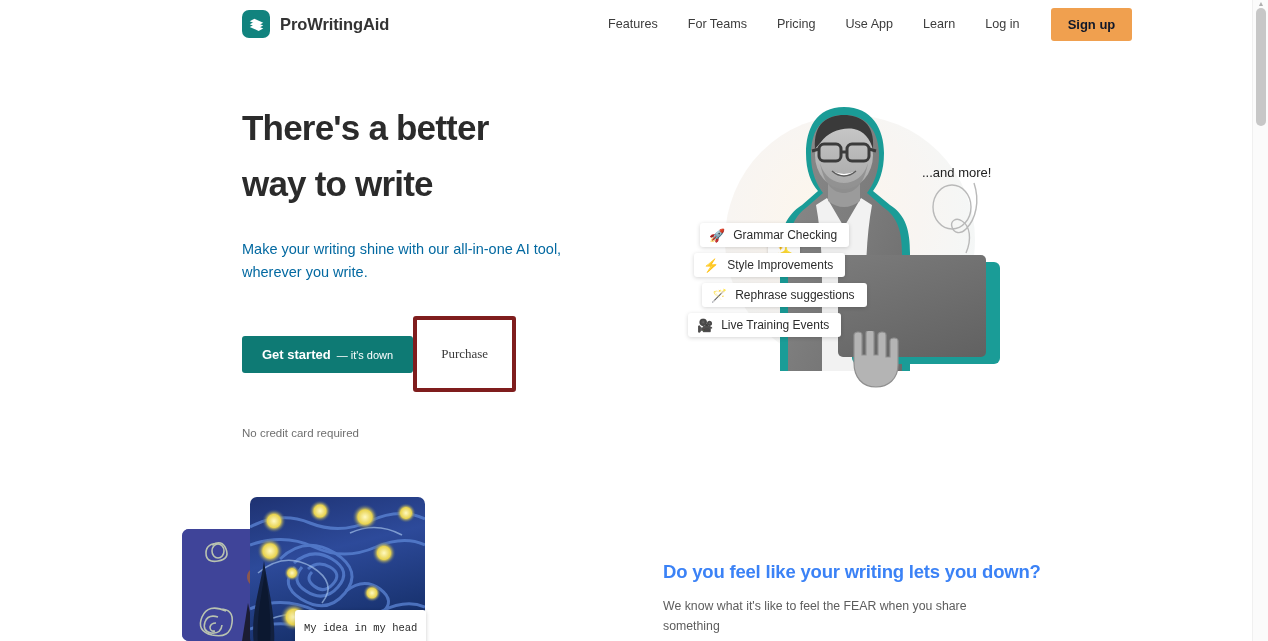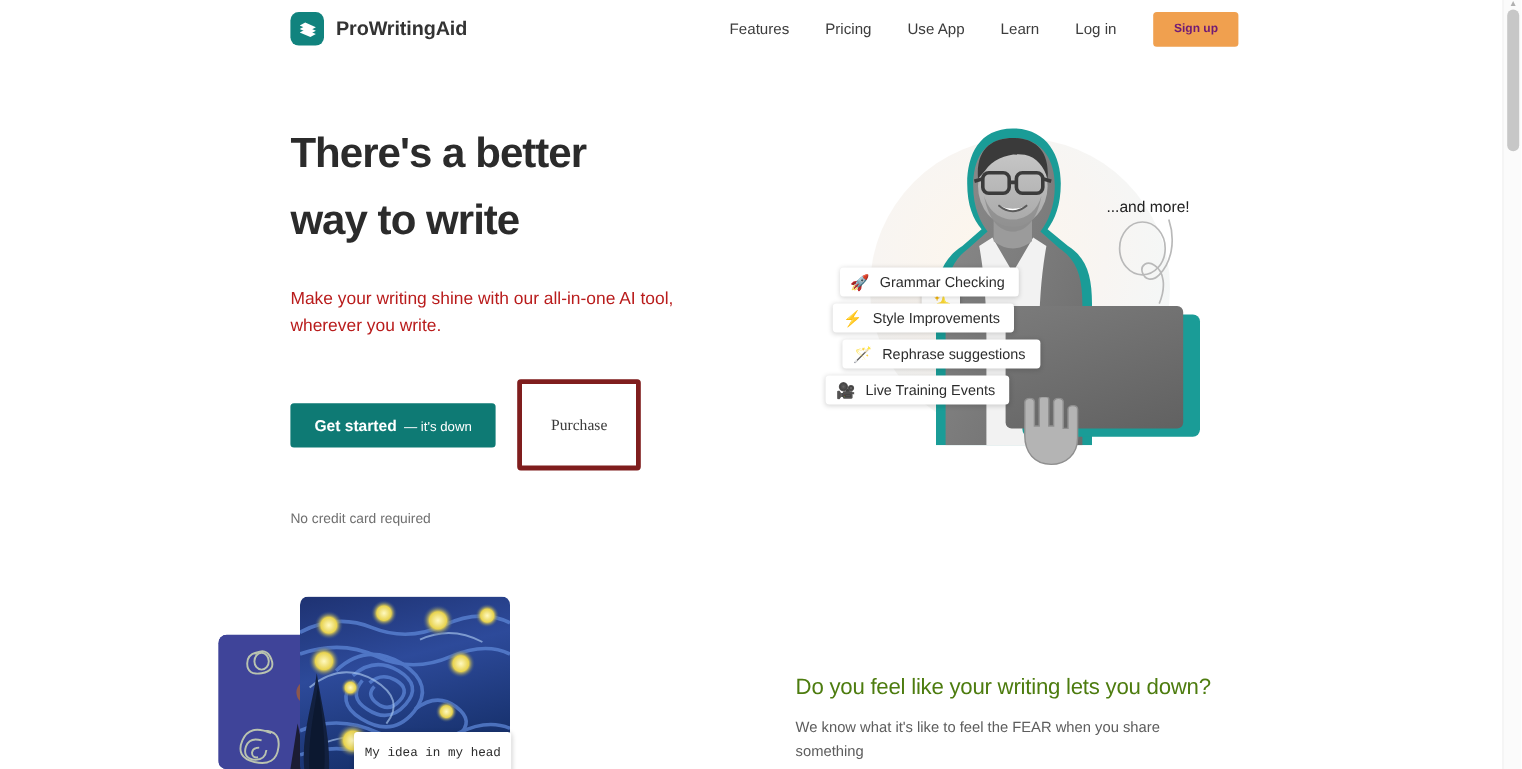--- a/index.html
+++ b/index.html
@@ -108,22 +108,22 @@
     color: #3c3c3c;
     padding: 0 13px;
     white-space: nowrap;
     cursor: pointer;
     text-decoration: none;
     line-height: 48px;
   }
   #signup-btn {
     margin-left: 14px;
     background: #F0A04F;
-    color: #701a75;
-    font-size: 10px;
+    color: #0f172a;
+    font-size: 13px;
     font-weight: bold;
     border: none;
     border-radius: 3px;
     padding: 9px 17px;
     cursor: pointer;
     white-space: nowrap;
     font-family: "Liberation Sans", sans-serif;
   }
 
   
@@ -138,29 +138,28 @@
     line-height: 56px;
     font-weight: bold;
     color: #2b2b2b;
     letter-spacing: -0.8px;
     white-space: pre-line;
   }
   #hero-sub {
     margin-top: 26px;
     font-size: 14.5px;
     line-height: 23px;
-    color: #b91c1c;
+    color: #0369a1;
     width: 330px;
     white-space: pre-line;
   }
   #hero-ctas {
     margin-top: 32px;
     display: flex;
     align-items: center;
-    gap: 18px;
   }
   #get-started-btn {
     background: #0E7A74;
     border: none;
     border-radius: 3px;
     padding: 11px 20px;
     cursor: pointer;
     display: flex;
     align-items: baseline;
     gap: 6px;
@@ -353,22 +352,22 @@
   }
 
   #sec2-text {
     position: absolute;
     left: 663px;
     top: 561px;
     width: 360px;
   }
   #sec2-title {
     font-size: 18.5px;
-    font-weight: normal;
-    color: #4d7c0f;
+    font-weight: bold;
+    color: #3b82f6;
     letter-spacing: -0.2px;
     white-space: nowrap;
   }
   #sec2-body {
     margin-top: 13px;
     font-size: 12.3px;
     line-height: 20px;
     color: #5d5d5d;
     width: 345px;
     white-space: pre-line;
@@ -389,20 +388,21 @@
             <path d="M2.5 7.5 L9 4 L21.5 9.5 L15 13 Z" fill="#ffffff"></path>
             <path d="M2.5 11.5 L9 8 L21.5 13.5 L15 17 Z" fill="#ffffff"></path>
             <path d="M2.5 15.5 L9 12 L21.5 17.5 L15 21 Z" fill="#ffffff"></path>
           </svg>
         </div>
         <span id="brand-name">ProWritingAid</span>
       </div>
 
       <nav id="nav">
         <a class="nav-link">Features</a>
+        <a class="nav-link">For Teams</a>
         <a class="nav-link">Pricing</a>
         <a class="nav-link">Use App</a>
         <a class="nav-link">Learn</a>
         <a class="nav-link">Log in</a>
         <button id="signup-btn">Sign up</button>
       </nav>
 
     </div>
 
     <div id="hero-text">

